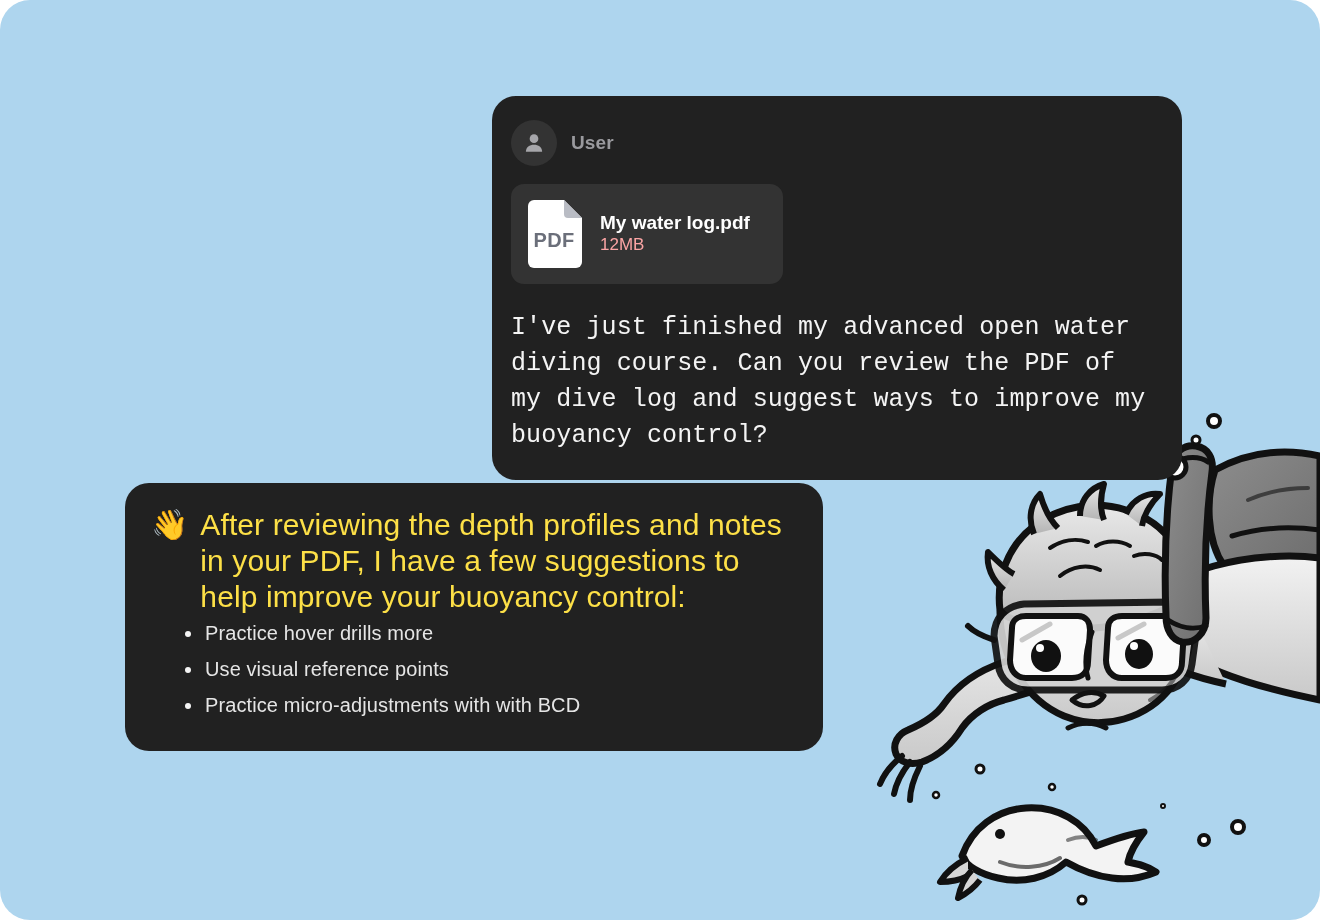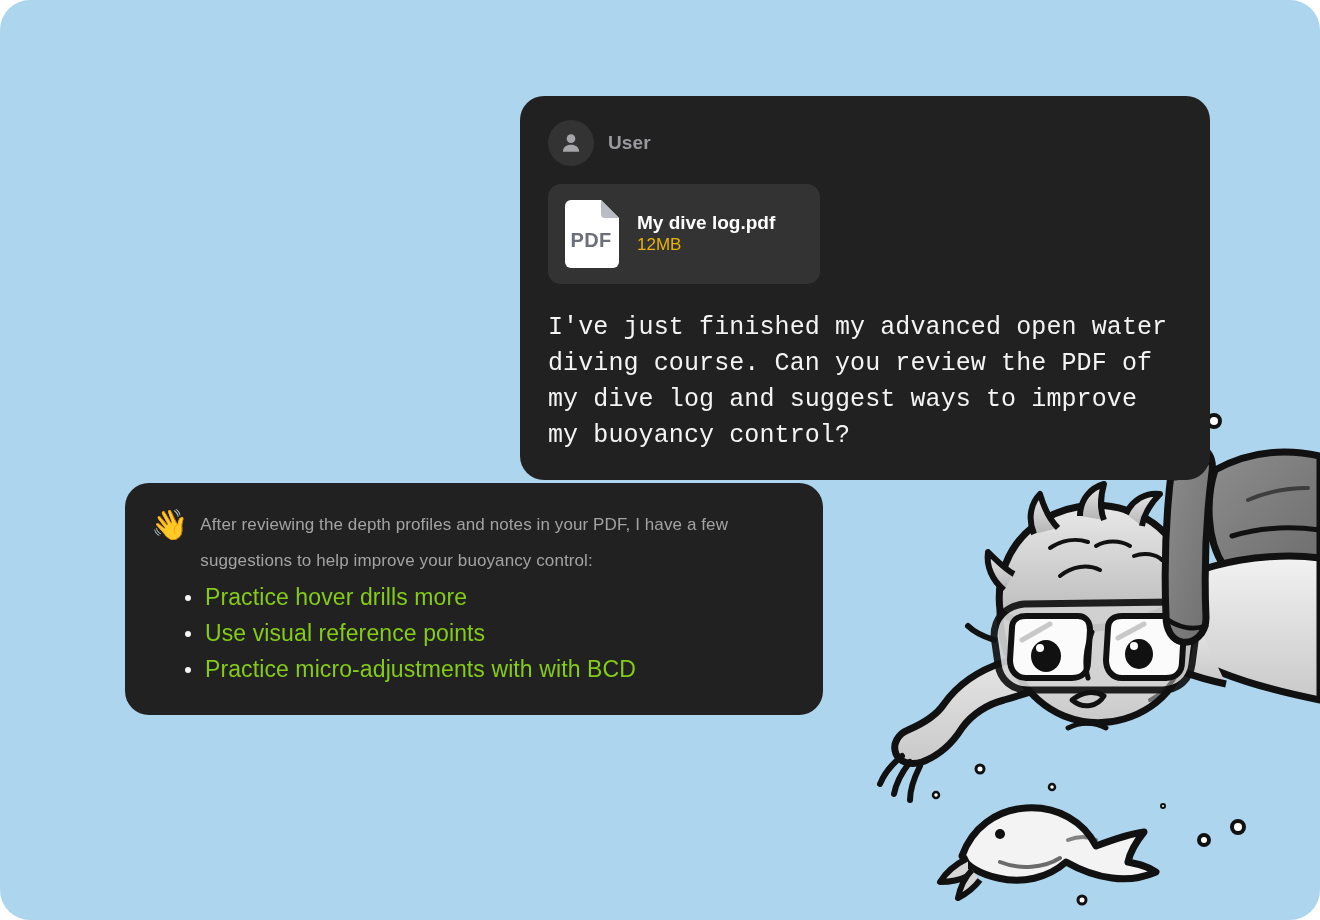--- a/index.html
+++ b/index.html
@@ -24,24 +24,24 @@
   }
 
   
   .bubble {
     position: absolute;
     background: #212121;
     border-radius: 24px;
     box-sizing: border-box;
   }
   .bubble-user {
-    left: 520px;
+    left: 492px;
     top: 96px;
     width: 690px;
-    padding: 24px 28px 26px 28px;
+    padding: 24px 28px 26px 19px;
   }
   .bubble-assistant {
     left: 125px;
     top: 483px;
     width: 698px;
     padding: 24px 30px 28px 26px;
   }
 
   
   .user-header {
@@ -101,21 +101,21 @@
   .file-meta { min-width: 0; }
   .file-name {
     font-size: 19px;
     font-weight: bold;
     color: #ffffff;
     line-height: 1.2;
     white-space: nowrap;
   }
   .file-size {
     font-size: 17px;
-    color: #eab308;
+    color: #fca5a5;
     line-height: 1.2;
   }
 
   
   .msg-text {
     font-size: 25px;
     line-height: 36px;
     color: #f4f4f4;
     letter-spacing: .1px;
     font-family: Liberation Mono, monospace;
@@ -124,35 +124,35 @@
     display: flex;
     gap: 12px;
     align-items: flex-start;
   }
   .wave-emoji {
     font-size: 30px;
     line-height: 36px;
     flex: none;
   }
   .assistant-body {
-    font-size: 17px;
+    font-size: 30px;
     line-height: 36px;
-    color: #a3a3a3;
+    color: #fde047;
     letter-spacing: .1px;
   }
   ul.suggestions {
     margin: 0;
     padding: 0 0 0 54px;
     list-style: none;
   }
   ul.suggestions li {
     position: relative;
-    font-size: 23px;
+    font-size: 20px;
     line-height: 36px;
-    color: #84cc16;
+    color: #e5e5e5;
     letter-spacing: .1px;
   }
   ul.suggestions li::before {
     content: "";
     position: absolute;
     left: -20px;
     top: 16px;
     width: 6px;
     height: 6px;
     border-radius: 50%;
@@ -303,21 +303,21 @@
 
     <div class="attachment">
       <span class="pdf-icon">
         <svg width="54" height="68" viewBox="0 0 54 68" aria-hidden="true">
           <path d="M6 0h30l18 18v44a6 6 0 0 1-6 6H6a6 6 0 0 1-6-6V6a6 6 0 0 1 6-6z" fill="#ffffff"></path>
           <path d="M36 0l18 18H40a4 4 0 0 1-4-4z" fill="#b9bcc4"></path>
         </svg>
         <span class="pdf-label">PDF</span>
       </span>
       <span class="file-meta">
-        <span class="file-name">My dive log.pdf</span>
+        <span class="file-name">My water log.pdf</span>
         <span class="file-size">12MB</span>
       </span>
     </div>
 
     <div class="msg-text">I've just finished my advanced open water diving course. Can you review the PDF of my dive log and suggest ways to improve my buoyancy control?</div>
   </div>
 
   <div class="bubble bubble-assistant">
     <div class="assistant-intro">
       <span class="wave-emoji">👋</span>

